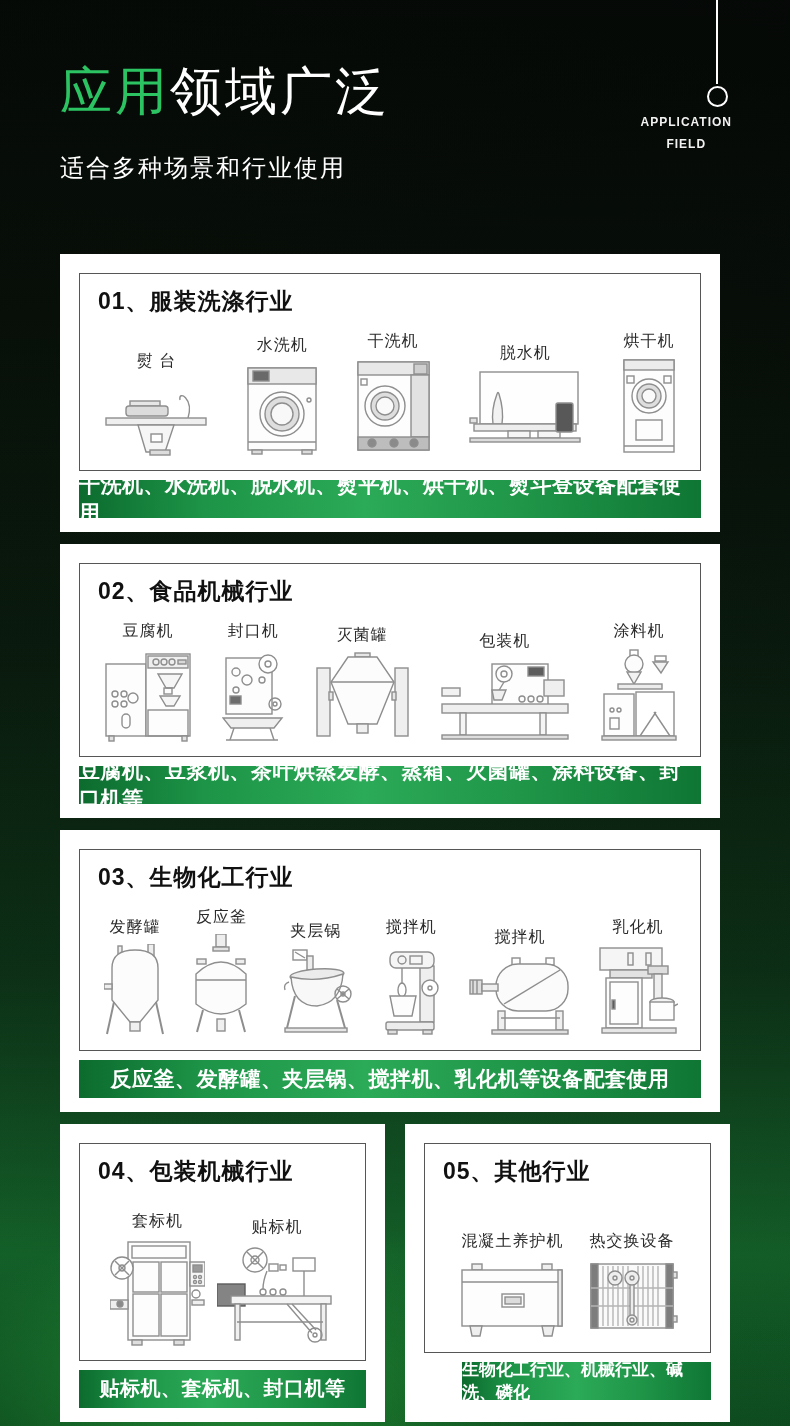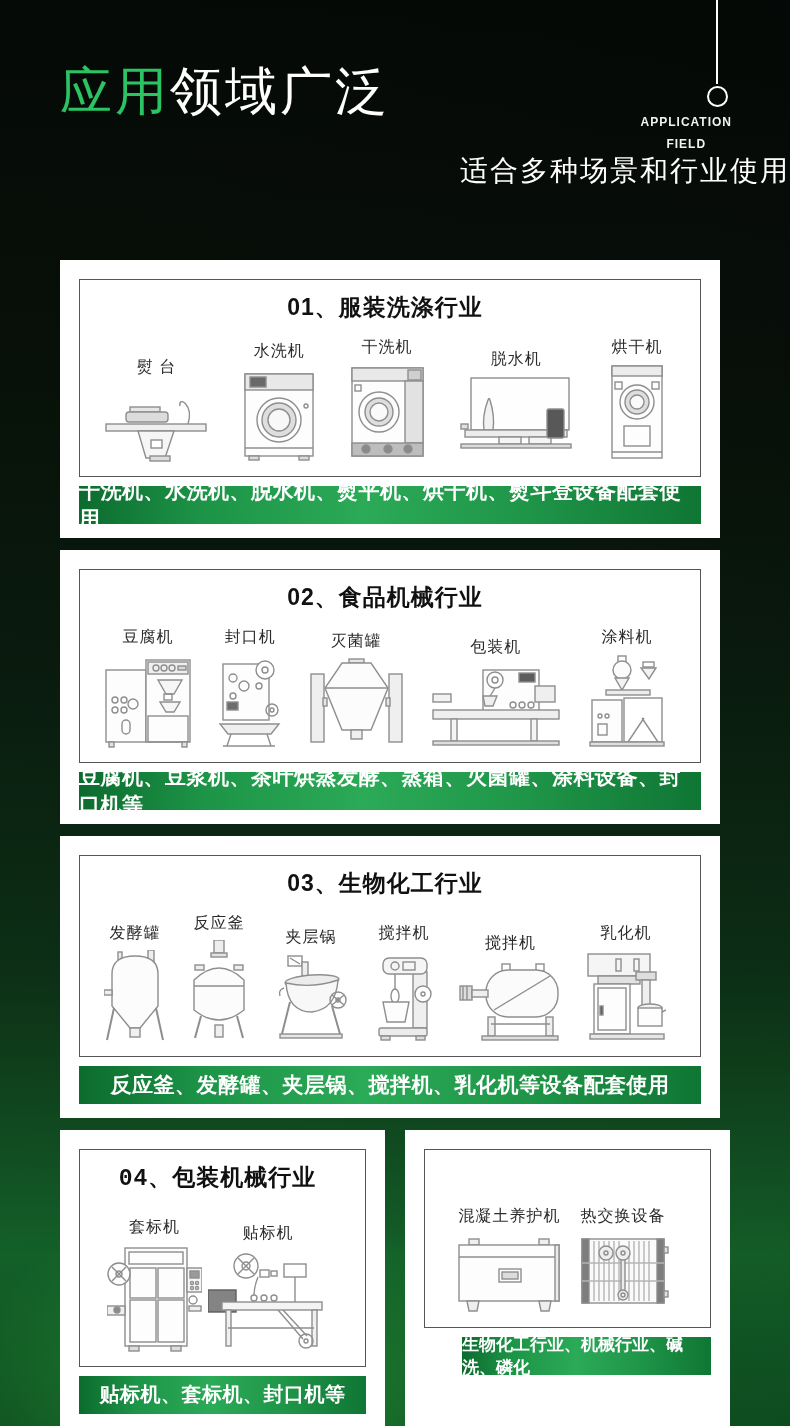--- a/index.html
+++ b/index.html
@@ -8,35 +8,35 @@
     font-family:"Liberation Sans","DejaVu Sans",sans-serif;
     background:
       radial-gradient(ellipse 520px 300px at 32% 98%, rgba(43,170,60,.60), rgba(43,170,60,0) 62%),
       radial-gradient(ellipse 700px 500px at 85% 115%, rgba(20,90,35,.55), rgba(20,90,35,0) 70%),
       linear-gradient(196deg,#05080699 0%,#07100933 40%,#0d3a1a00 100%),
       linear-gradient(180deg,#060a07 0%,#081009 22%,#0a1b0e 45%,#0d3217 68%,#14632a 88%,#0d4b1f 100%);
   }
   .header{position:relative;padding:62px 0 0 60px;}
   .main-title{font-size:52px;line-height:1.15;font-weight:normal;color:#fff;letter-spacing:3px;margin:0;}
   .main-title .hl{color:#2cc362;}
-  .subtitle{margin-top:30px;font-size:28px;color:#ffffff;letter-spacing:2px;text-align:right;}
+  .subtitle{margin-top:30px;font-size:24px;color:#ffffff;letter-spacing:2px;}
   .decor-line{position:absolute;left:716px;top:0;width:2px;height:84px;background:#fff;}
   .decor-circle{position:absolute;left:707px;top:86px;width:17px;height:17px;border:2px solid #fff;border-radius:50%;background:transparent;}
   .decor-tag{position:absolute;right:58px;top:112px;text-align:center;color:#f2f2f2;font-size:12px;font-weight:bold;letter-spacing:1px;line-height:1.8;}
   .cards{padding:0 60px;margin-top:70px;}
   .card{background:#fff;width:660px;box-sizing:border-box;padding:19px 19px 14px 19px;margin-bottom:12px;}
-  .frame{border:1px solid #565656;padding:12px 28px 14px 18px;text-align:center;}
+  .frame{border:1px solid #565656;padding:12px 16px 14px 18px;}
   .frame-title{font-size:23px;font-weight:bold;color:#111;letter-spacing:1px;}
   .machines{display:flex;align-items:flex-end;justify-content:space-between;margin-top:14px;padding:0 6px;}
   .machine{display:flex;flex-direction:column;align-items:center;}
   .machine-label{font-size:16px;color:#2b2b2b;margin-bottom:6px;white-space:nowrap;letter-spacing:1px;}
   .banner{height:38px;margin-top:9px;display:flex;align-items:center;justify-content:center;
     color:#fff;font-weight:bold;font-size:21px;letter-spacing:.5px;
     background:linear-gradient(90deg,#0c6b2e 0%,#1d9447 20%,#2baa57 46%,#1f9548 72%,#0f7634 100%);}
-  .bottom-row{display:flex;gap:20px;font-family:Liberation Mono, monospace;}
+  .bottom-row{display:flex;gap:20px;}
   .bottom-row .card{width:326px;margin-bottom:0;}
   .bottom-row .machines{justify-content:space-around;margin-top:24px;}
   .banner.small4{font-size:20px;}
   .banner.small5{font-size:17px;letter-spacing:0;margin-left:38px;}
   svg{display:block;}
 </style>
 </head>
 <body>
 
 <div class="header">
@@ -435,20 +435,21 @@
               </g>
             </svg>
           </div>
         </div>
       </div>
       <div class="banner small4">贴标机、套标机、封口机等</div>
     </div>
 
     <div class="card">
       <div class="frame">
+        <div class="frame-title">05、其他行业</div>
         <div class="machines" style="margin-top:44px;">
           <div class="machine">
             <div class="machine-label">混凝土养护机</div>
             <svg width="110" height="80" viewBox="0 0 110 80">
               <g stroke="#8e8e8e" fill="none" stroke-width="1.4">
                 <rect x="14" y="6" width="10" height="6" fill="#efefef"></rect>
                 <rect x="84" y="6" width="10" height="6" fill="#efefef"></rect>
                 <rect x="4" y="12" width="100" height="56" fill="#fdfdfd"></rect>
                 <line x1="4" y1="24" x2="104" y2="24"></line>
                 <rect x="100" y="12" width="4" height="56" fill="#ececec"></rect>

